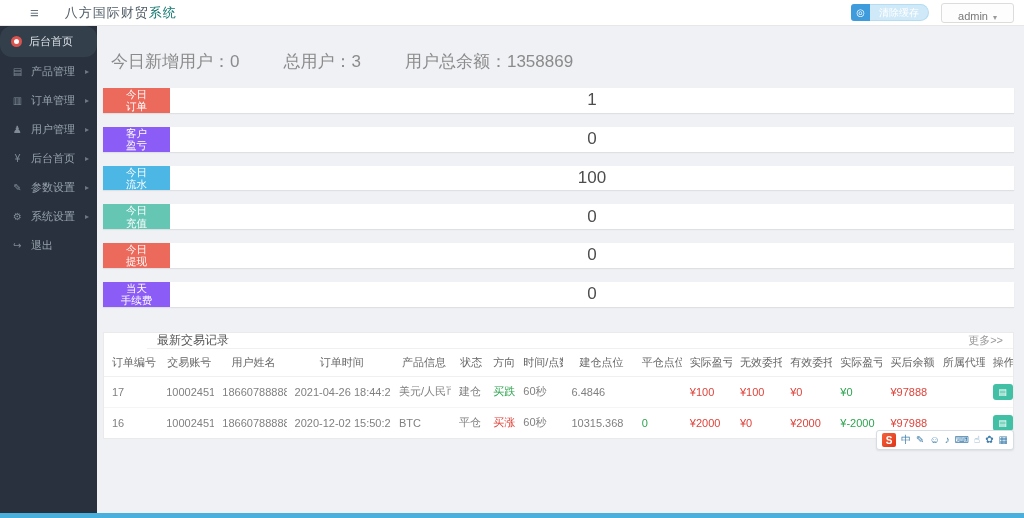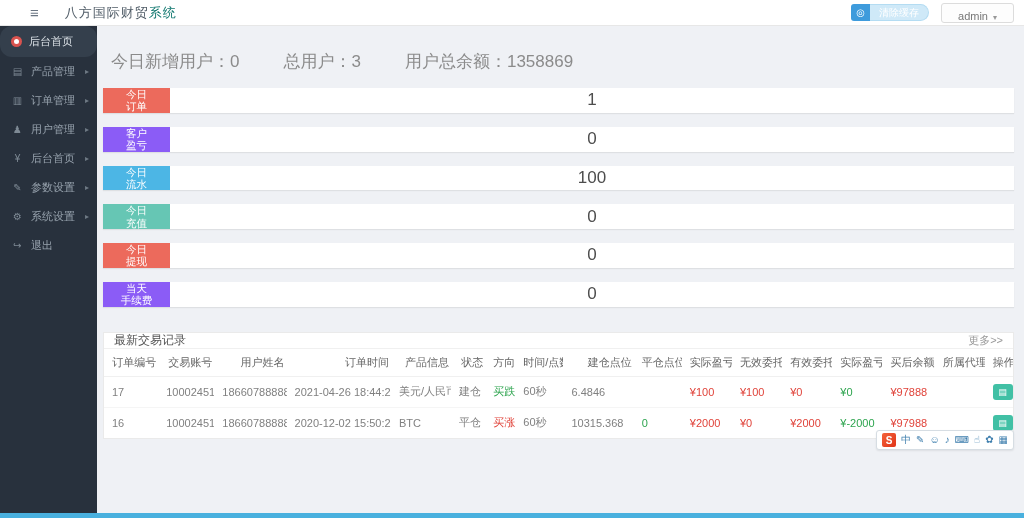--- a/index.html
+++ b/index.html
@@ -42,25 +42,25 @@
   .card-label { width:67px; color:#ffffff; font-size:10.5px; display:flex; flex-direction:column;
     align-items:center; justify-content:center; line-height:1.18; flex:none; }
   .card--red  .card-label { background:#ec6a5c; }
   .card--gray .card-label { background:#8b5cf6; }
   .card--blue .card-label { background:#4cb6e5; }
   .card--teal .card-label { background:#66c6b4; }
   .card-value { flex:1; display:flex; align-items:center; justify-content:center; font-size:17px; color:#4d4d4d; }
 
   .panel { background:#ffffff; margin:25px 10px 0 6px; border:1px solid #eaeaea; }
   .panel-head { height:16px; display:flex; align-items:center; padding:0 10px; border-bottom:1px solid #f0f0f0;
-    font-size:12px; color:#555; }
+    font-size:12px; color:#555;margin-left:43px; }
   .more { margin-left:auto; color:#999; font-size:11px; cursor:pointer; }
 
   table { width:100%; border-collapse:collapse; table-layout:fixed; }
-  th { font-size:11px; color:#666; font-weight:normal; text-align:right; padding:6px 2px 6px 8px;
+  th { font-size:11px; color:#666; font-weight:normal; text-align:center; padding:6px 2px 6px 8px;
     border-bottom:1px solid #f0f0f0; white-space:nowrap; overflow:hidden; }
   td { font-size:11px; color:#808080; padding:7px 2px 7px 8px; border-bottom:1px solid #f5f5f5;
     white-space:nowrap; overflow:hidden; }
   tr:last-child td { border-bottom:none; }
   .c-red { color:#e0433a; }
   .c-green { color:#2da44e; }
   .op-btn { width:20px; height:16px; background:#41c0a5; border:none; border-radius:3px; color:#fff;
     font-size:9px; display:flex; align-items:center; justify-content:center; cursor:pointer; }
 
   

